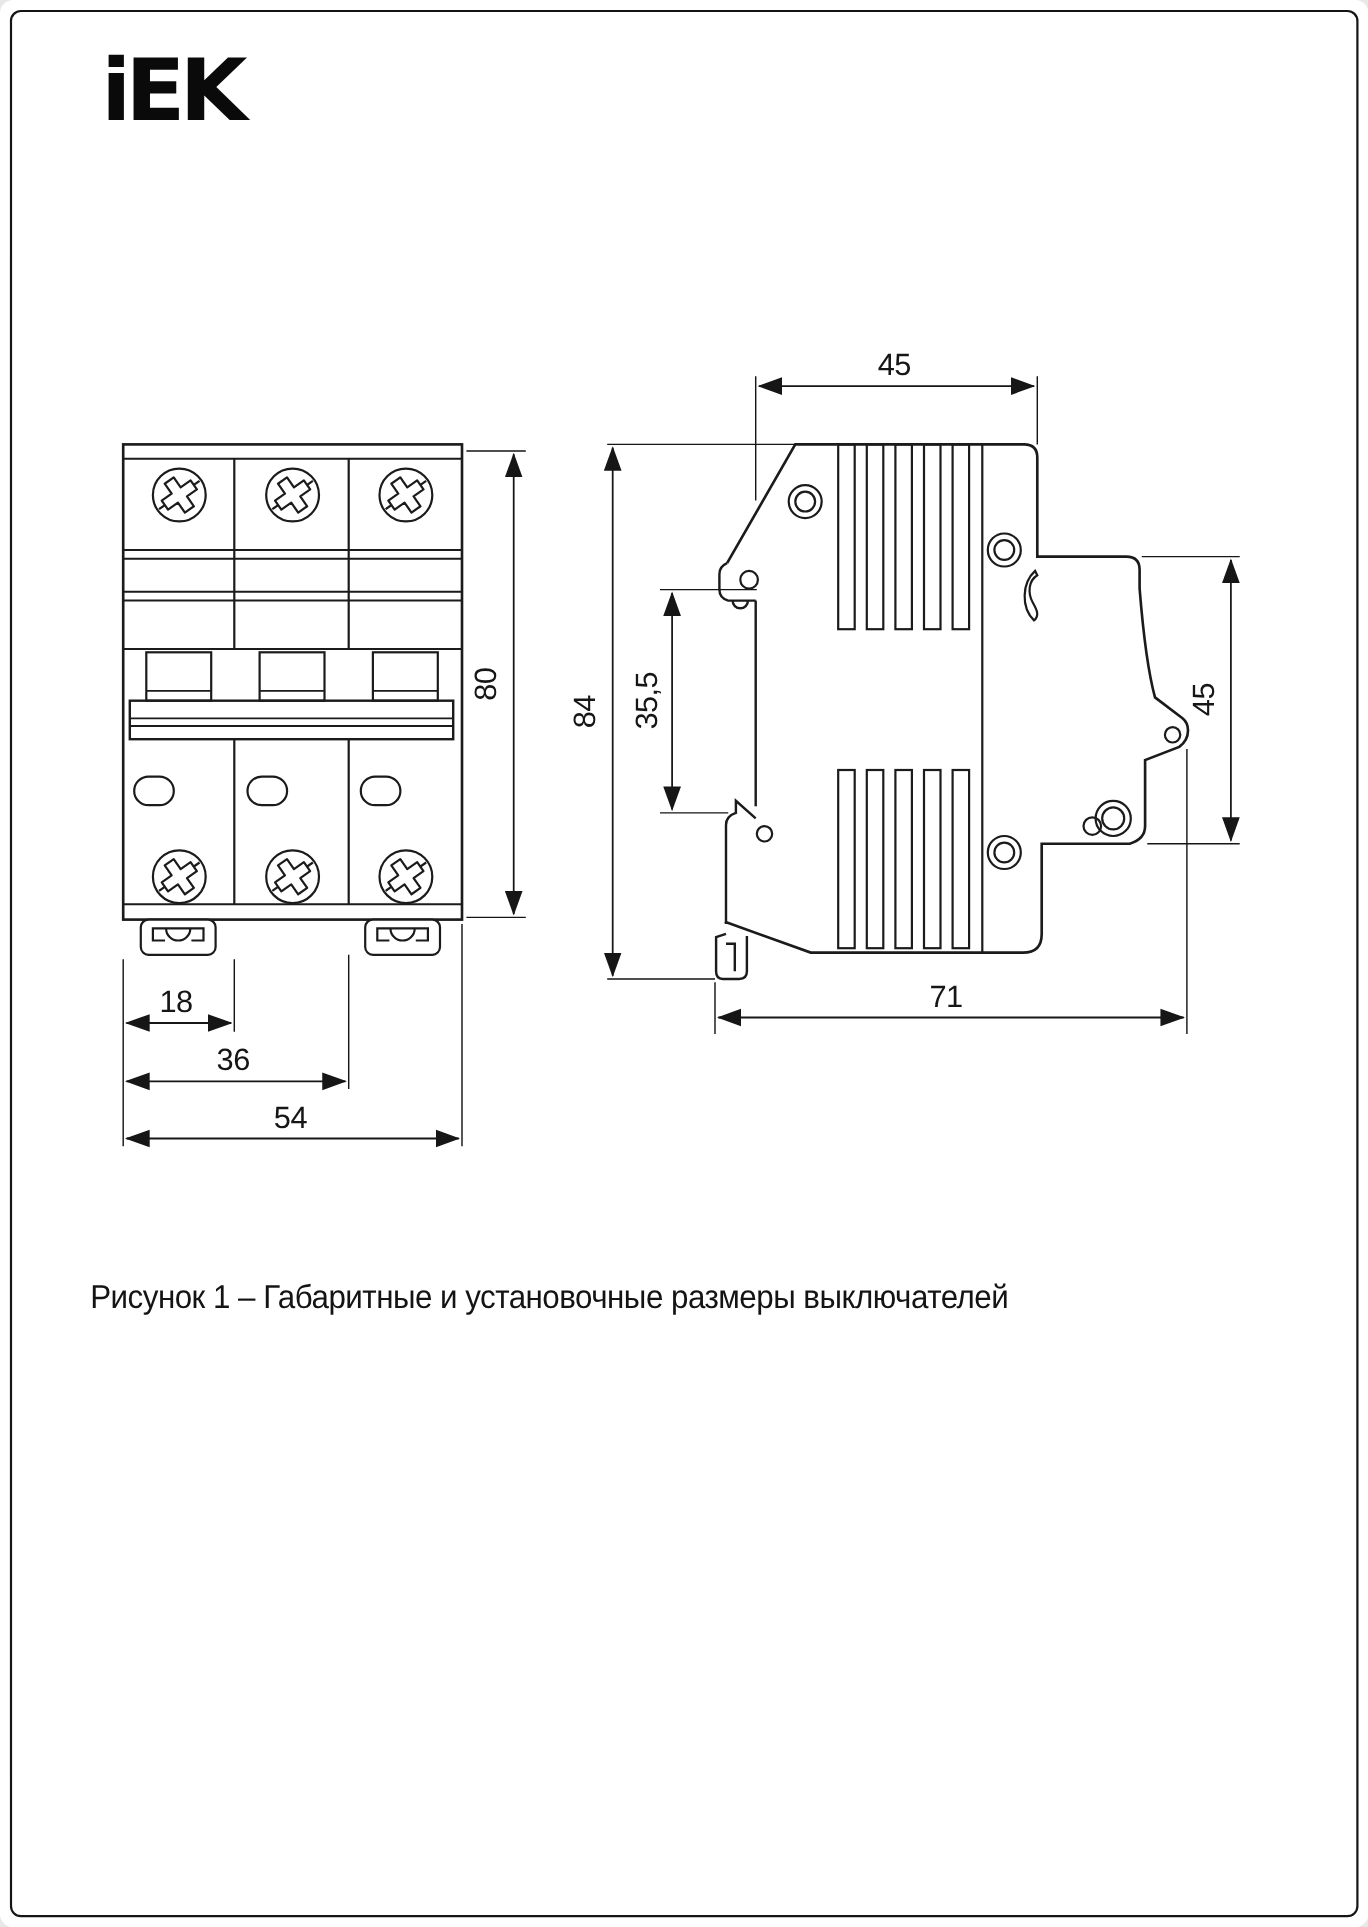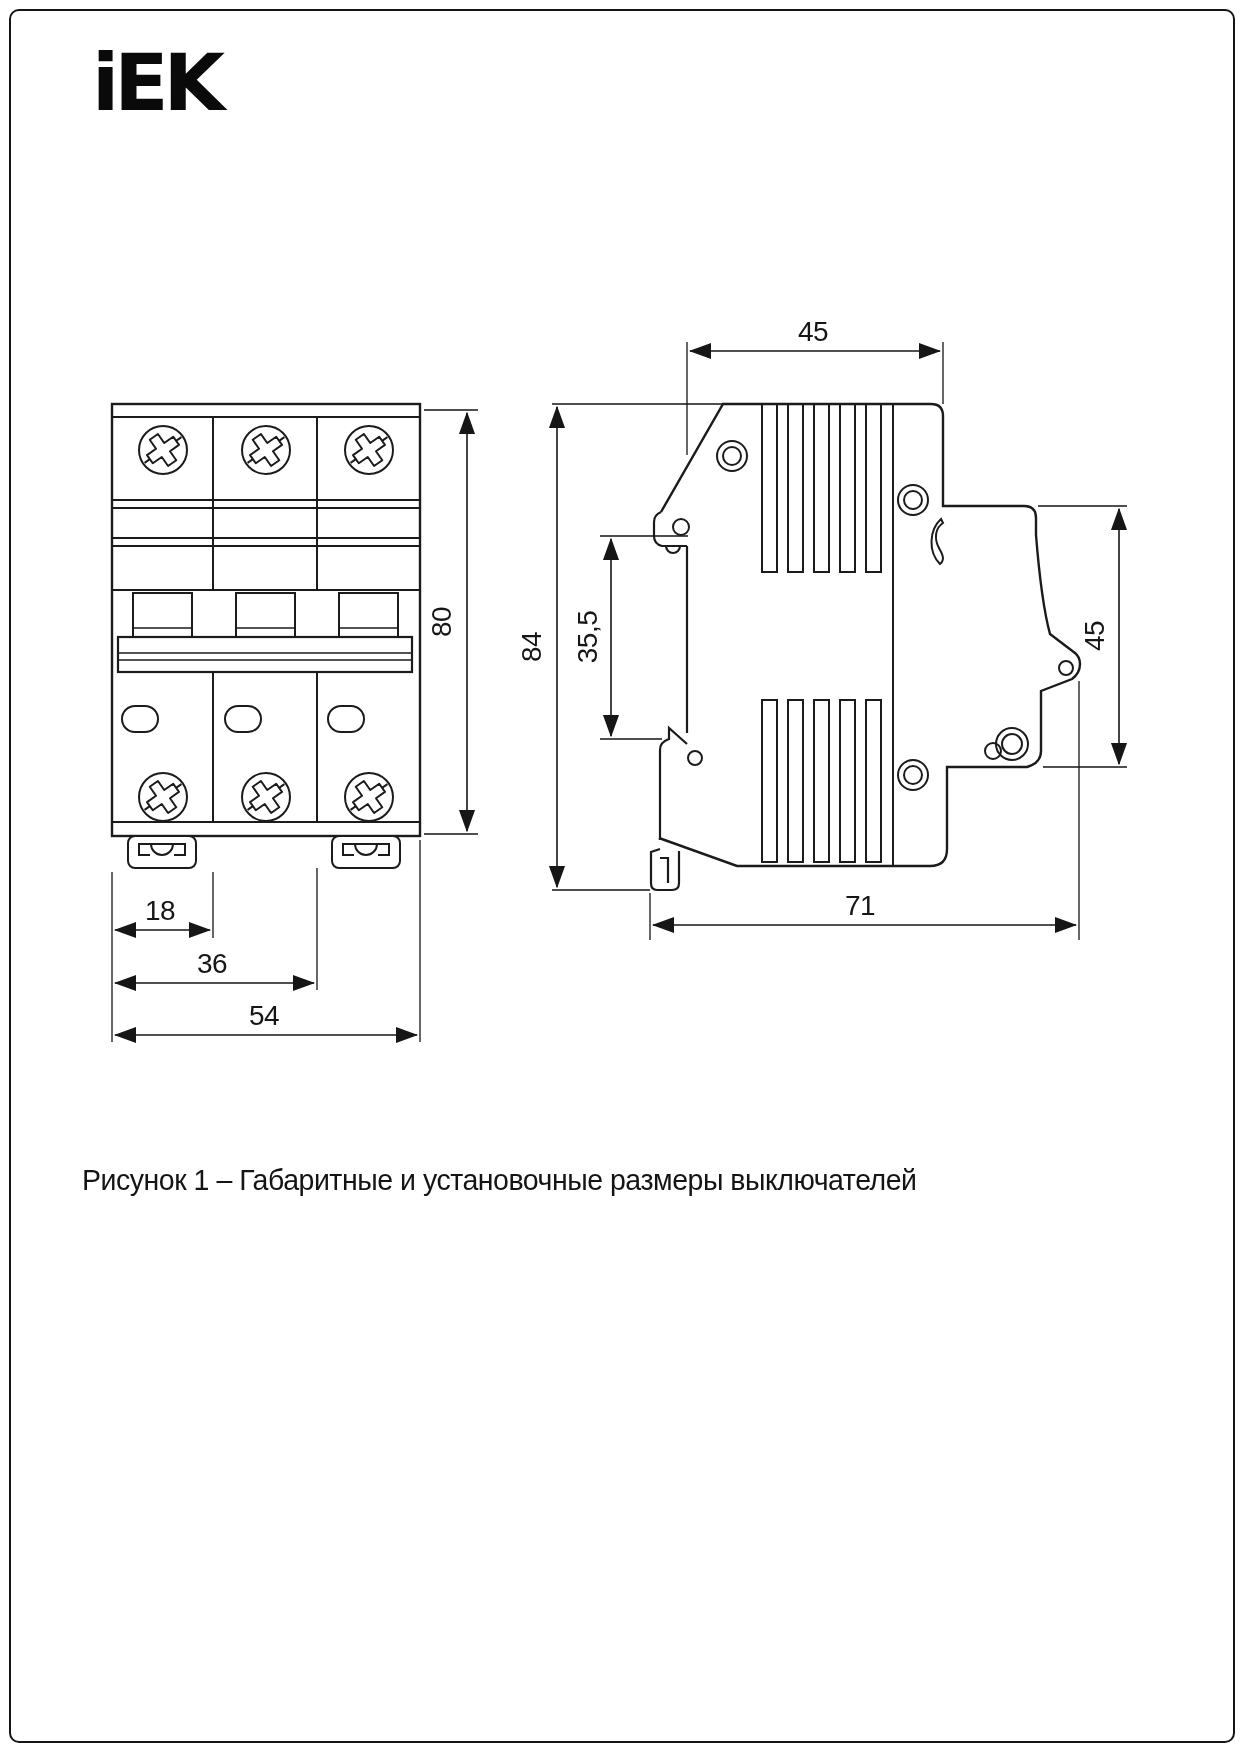--- a/index.html
+++ b/index.html
@@ -4,20 +4,21 @@
 <style>
   html,body{margin:0;padding:0;background:#e8e8e8;}
   .page{
     position:relative;
     width:1244px;height:1752px;
     background:#ffffff;
     font-family:"Liberation Sans", sans-serif;
     color:#111;
     overflow:hidden;
     margin:0 auto;
+    border-radius:12px;
   }
   .page-border{
     position:absolute;
     left:9px;top:9px;right:9px;bottom:9px;
     border:2px solid #151515;
     border-radius:10px;
     pointer-events:none;
   }
   .brand-logo{
     position:absolute;

